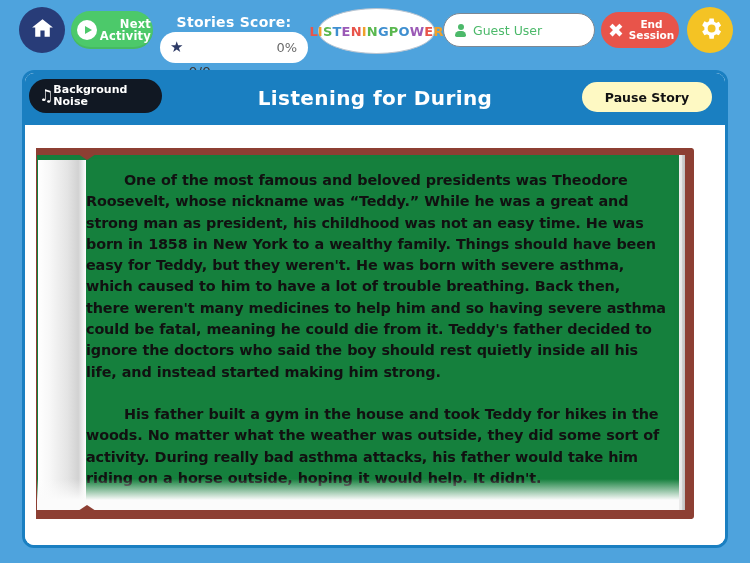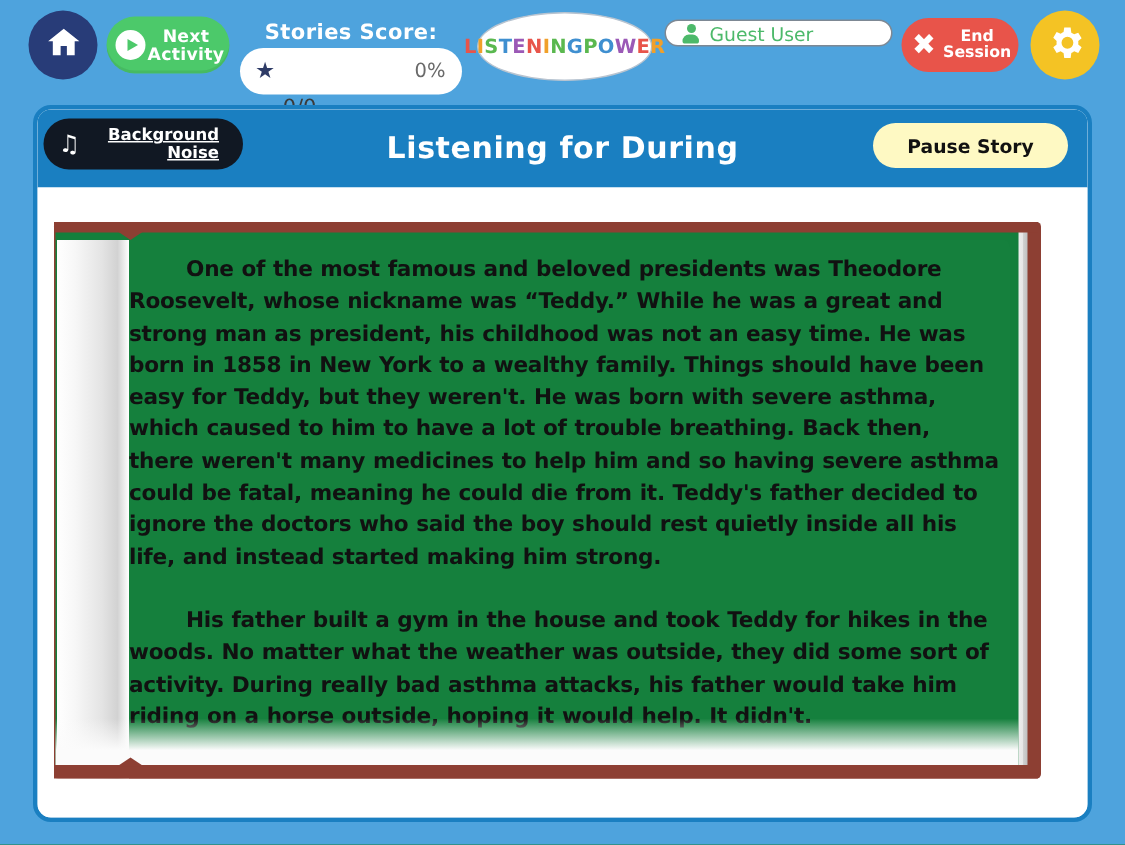--- a/index.html
+++ b/index.html
@@ -43,21 +43,21 @@
     display: flex; align-items: center; justify-content: center;
   }
   .next-activity .play-circle .tri {
     width: 0; height: 0; margin-left: 2px;
     border-left: 7px solid #4cc96a;
     border-top: 4.5px solid transparent;
     border-bottom: 4.5px solid transparent;
   }
   .next-activity .na-label {
     color: #fff; font-size: 11.5px; line-height: 12.5px;
-    text-align: center; flex: 1; font-weight: bold;
+    text-align: right; flex: 1; font-weight: bold;
     letter-spacing: 0.2px; padding-right: 2px;
   }
 
   .score-wrap {
     position: absolute; left: 160px; top: 2px;
     width: 148px;
   }
   .score-title {
     color: #ffffff; font-size: 14px; text-align: center;
     font-weight: bold; letter-spacing: 0.3px; margin-bottom: 2px; margin-top: 12px;
@@ -76,21 +76,21 @@
     background: #fff; border: 1.5px solid #b9c4d0;
     display: flex; 
     align-items: center; justify-content: center;
     cursor: pointer;
   }
   .logo-line { font-size: 13px; font-weight: bold; letter-spacing: 0.2px; line-height: 15px; }
   .logo-line span { font-family: "DejaVu Sans", sans-serif; }
 
   .user-pill {
     position: absolute; left: 443px; top: 13px;
-    width: 152px; height: 18px; border-radius: 17px;
+    width: 152px; height: 34px; border-radius: 17px;
     background: #fff; border: 1.5px solid #7d8894;
     display: flex; align-items: center; padding-left: 11px;
     cursor: pointer;
   }
   .user-pill .usr-icon { width: 11px; height: 13px; margin-right: 7px; position: relative; }
   .user-pill .usr-icon::before {
     content: ""; position: absolute; left: 2.5px; top: 0;
     width: 6px; height: 6px; border-radius: 50%; background: #4cb96a;
   }
   .user-pill .usr-icon::after {
@@ -142,21 +142,21 @@
   }
   .bg-noise {
     position: absolute; left: 4px; top: 6px;
     width: 133px; height: 34px; border-radius: 17px;
     background: #111823;
     display: flex; align-items: center; cursor: pointer;
   }
   .bg-noise .note { color: #fff; font-size: 16px; margin-left: 10px; line-height: 1; }
   .bg-noise .bn-label {
     color: #fff; font-size: 11px; line-height: 12px;
-    text-align: right; flex: 1; font-weight: bold; padding-right: 16px; text-decoration: underline;
+    text-align: left; flex: 1; font-weight: bold; padding-right: 16px;
   }
   .pause-story {
     position: absolute; right: 13px; top: 9px;
     width: 130px; height: 30px; border-radius: 15px;
     background: #fef9c3; display: flex;
     align-items: center; justify-content: center; cursor: pointer;
   }
   .pause-story .ps-label { color: #111; font-size: 12.5px; font-weight: bold; }
 
   

